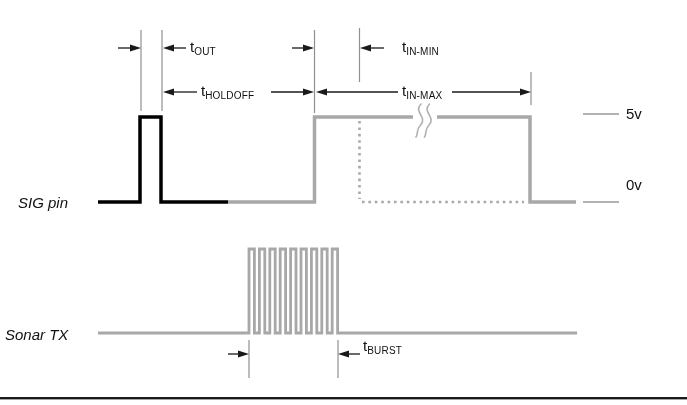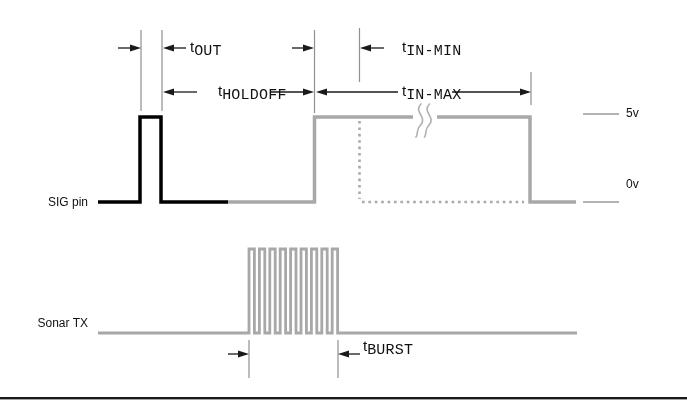--- a/index.html
+++ b/index.html
@@ -6,38 +6,37 @@
   .stage{
     position:relative;
     width:687px;height:405px;
     background:#ffffff;
     overflow:hidden;
     font-family:"Liberation Sans", sans-serif;
   }
   .stage svg{position:absolute;left:0;top:0;}
   .lbl{
     position:absolute;
-    font-size:12px;
+    font-size:15px;
     line-height:17px;
     color:#111;
     white-space:nowrap;
   }
-  .lbl.right{text-align:right;}
+  .lbl.right{text-align:left;font-style:italic;}
   .tlbl{
     position:absolute;
     font-size:15px;
     line-height:16px;
     color:#111;
     white-space:nowrap;
   }
   .tlbl sub{
-    font-size:15px;
+    font-size:10px;
     vertical-align:-2.5px;
     letter-spacing:0.2px;
-    font-family:Liberation Mono, monospace;
   }
 </style>
 </head>
 <body>
 
 <div class="stage">
 
   <svg width="687" height="405" viewBox="0 0 687 405">
 
     <g stroke="#909090" stroke-width="1.2">
@@ -96,29 +95,29 @@
 
     <path d="M98 333 H249 V249 H254.4 V333 H259.4 V249 H264.8 V333 H269.8 V249 H275.2 V333
              H280.2 V249 H285.6 V333 H290.6 V249 H296 V333 H301 V249 H306.4 V333
              H311.4 V249 H316.8 V333 H321.8 V249 H327.2 V333 H332.2 V249 H337.6 V333 H577" fill="none" stroke="#a8a8a8" stroke-width="2.8"></path>
 
     <rect x="0" y="397" width="687" height="2.4" fill="#1a1a1a"></rect>
   </svg>
 
   <div class="lbl right" style="left:18px;top:194px;width:70px;">SIG pin</div>
 
-  <div class="lbl right" style="left:5px;top:315px;width:83px;">Sonar TX</div>
+  <div class="lbl right" style="left:5px;top:326px;width:83px;">Sonar TX</div>
 
   <div class="lbl" style="left:626px;top:105px;">5v</div>
 
   <div class="lbl" style="left:626px;top:176px;">0v</div>
 
   <div class="tlbl" style="left:190px;top:39px;"><span>t</span><sub>OUT</sub></div>
 
-  <div class="tlbl" style="left:218px;top:83px;"><span>t</span><sub>HOLDOFF</sub></div>
+  <div class="tlbl" style="left:201px;top:83px;"><span>t</span><sub>HOLDOFF</sub></div>
 
   <div class="tlbl" style="left:402px;top:39px;"><span>t</span><sub>IN-MIN</sub></div>
 
   <div class="tlbl" style="left:402px;top:83px;"><span>t</span><sub>IN-MAX</sub></div>
 
   <div class="tlbl" style="left:363px;top:338px;"><span>t</span><sub>BURST</sub></div>
 
 </div>
 
 </body></html>

